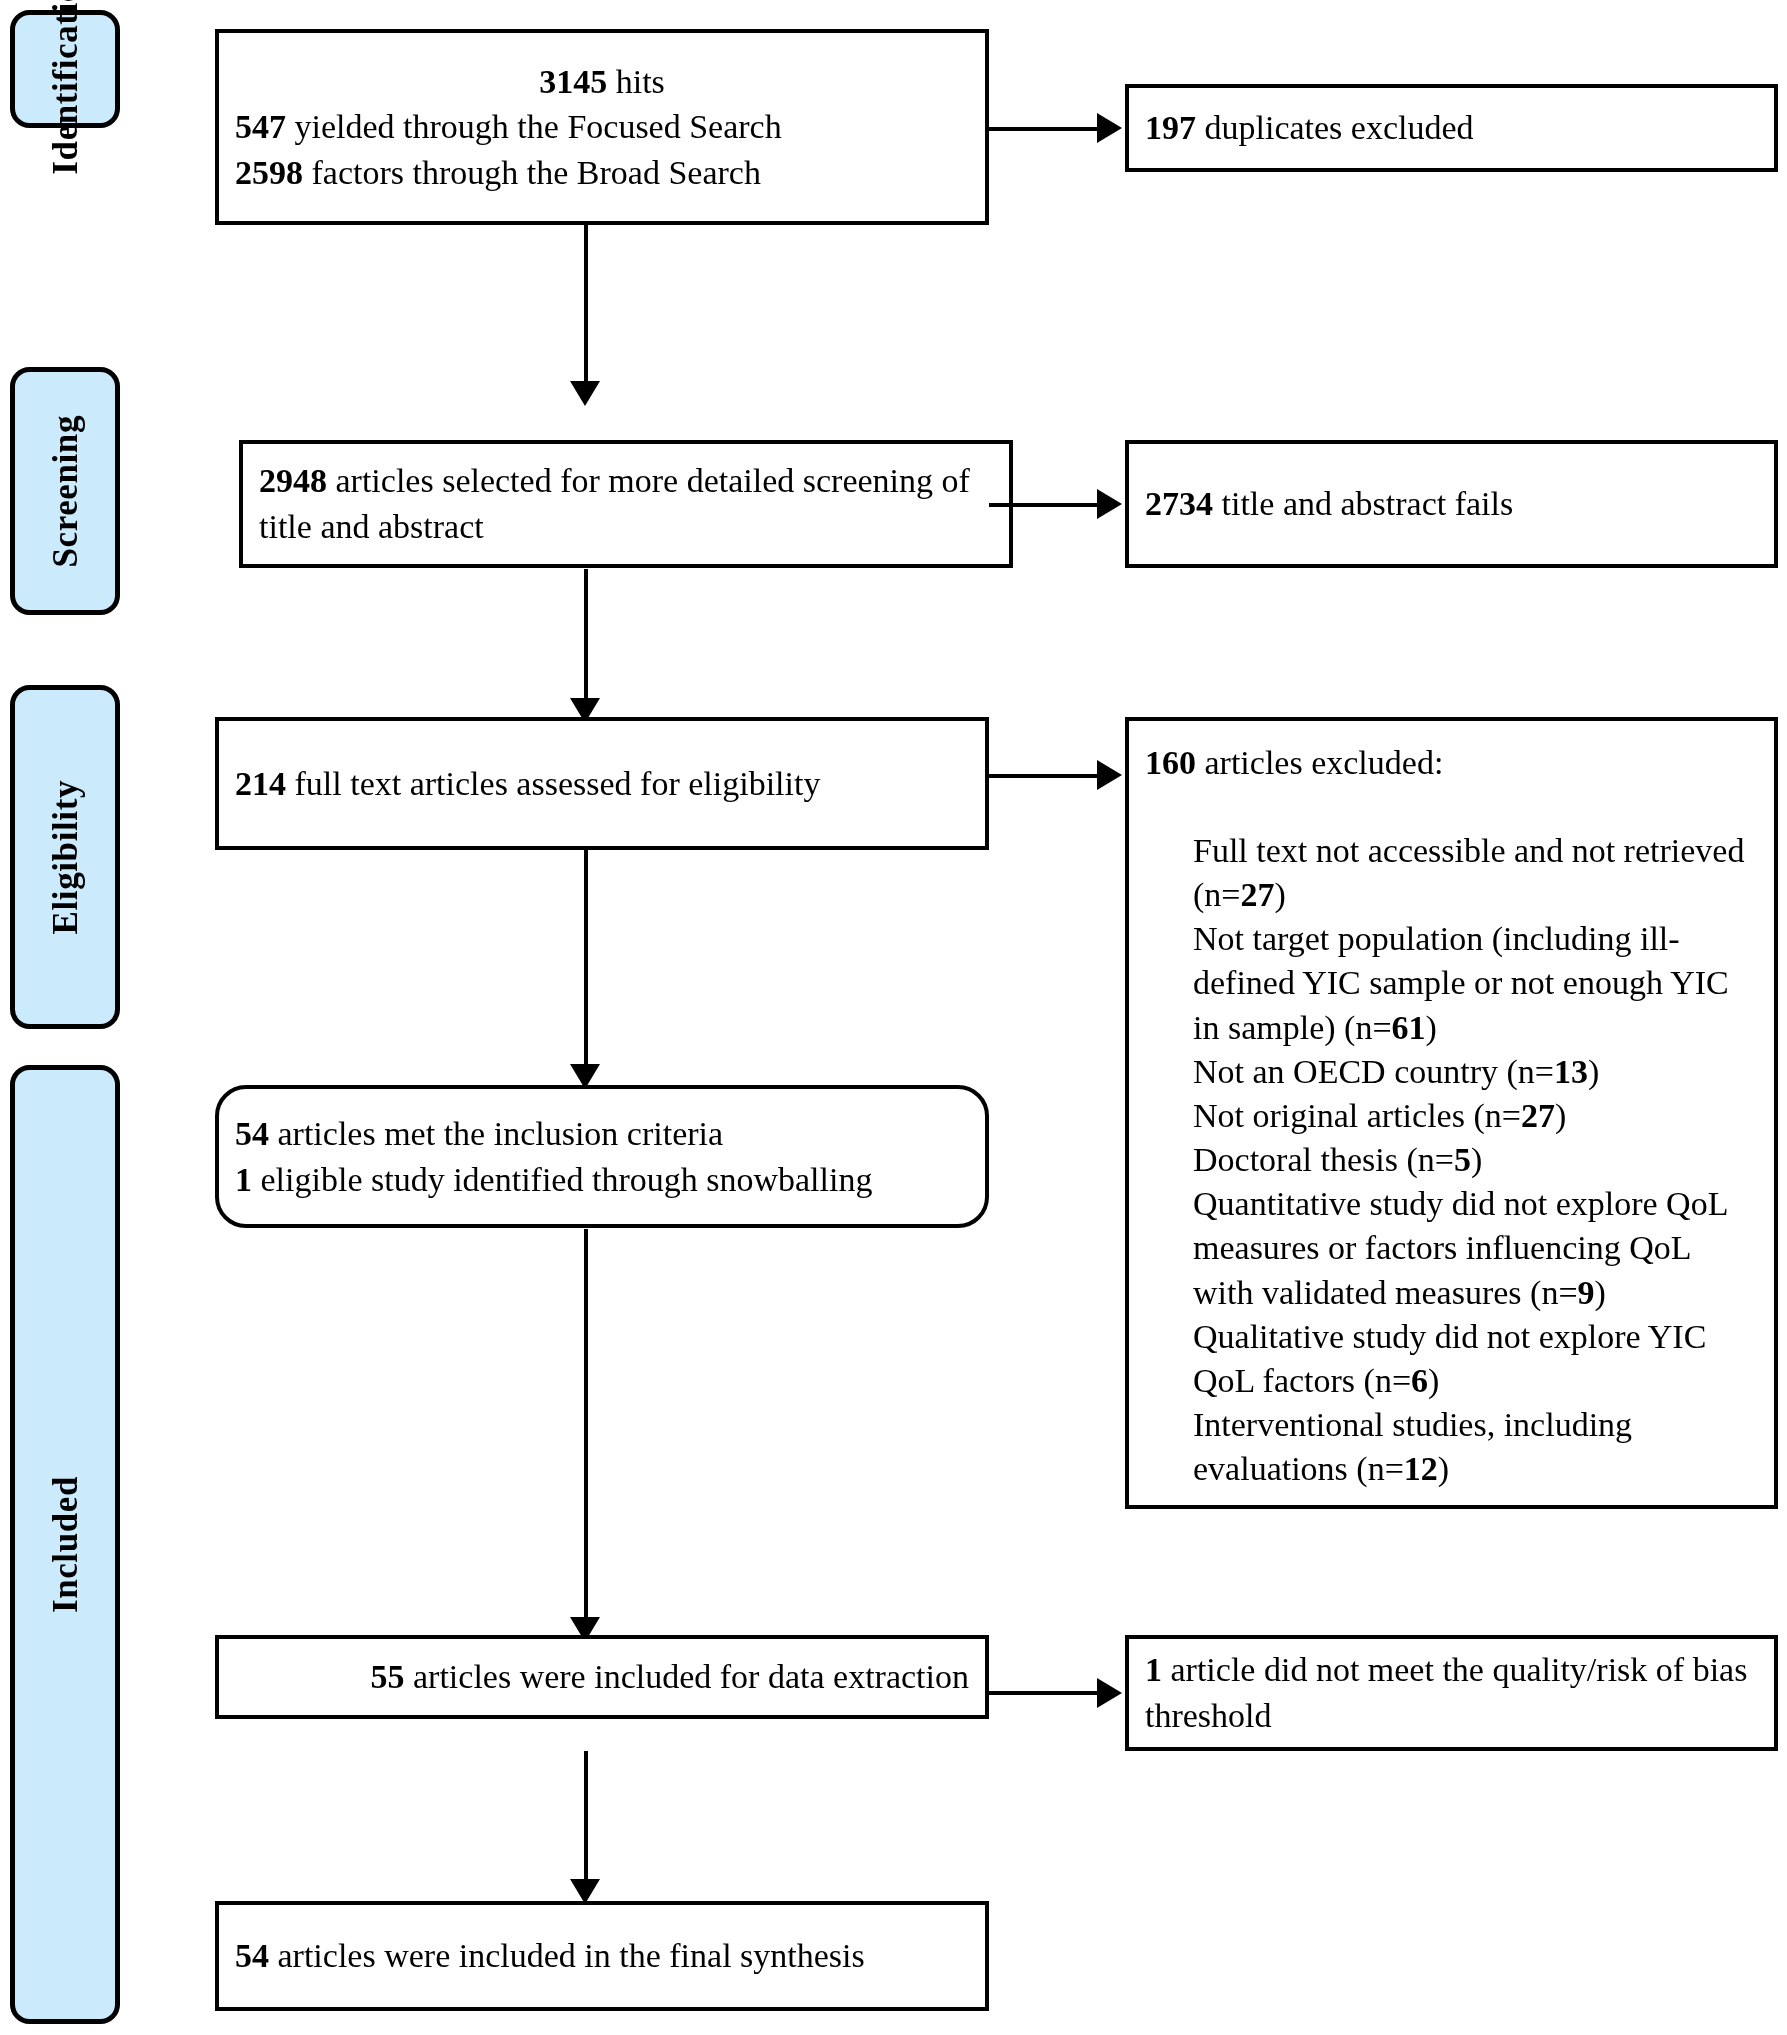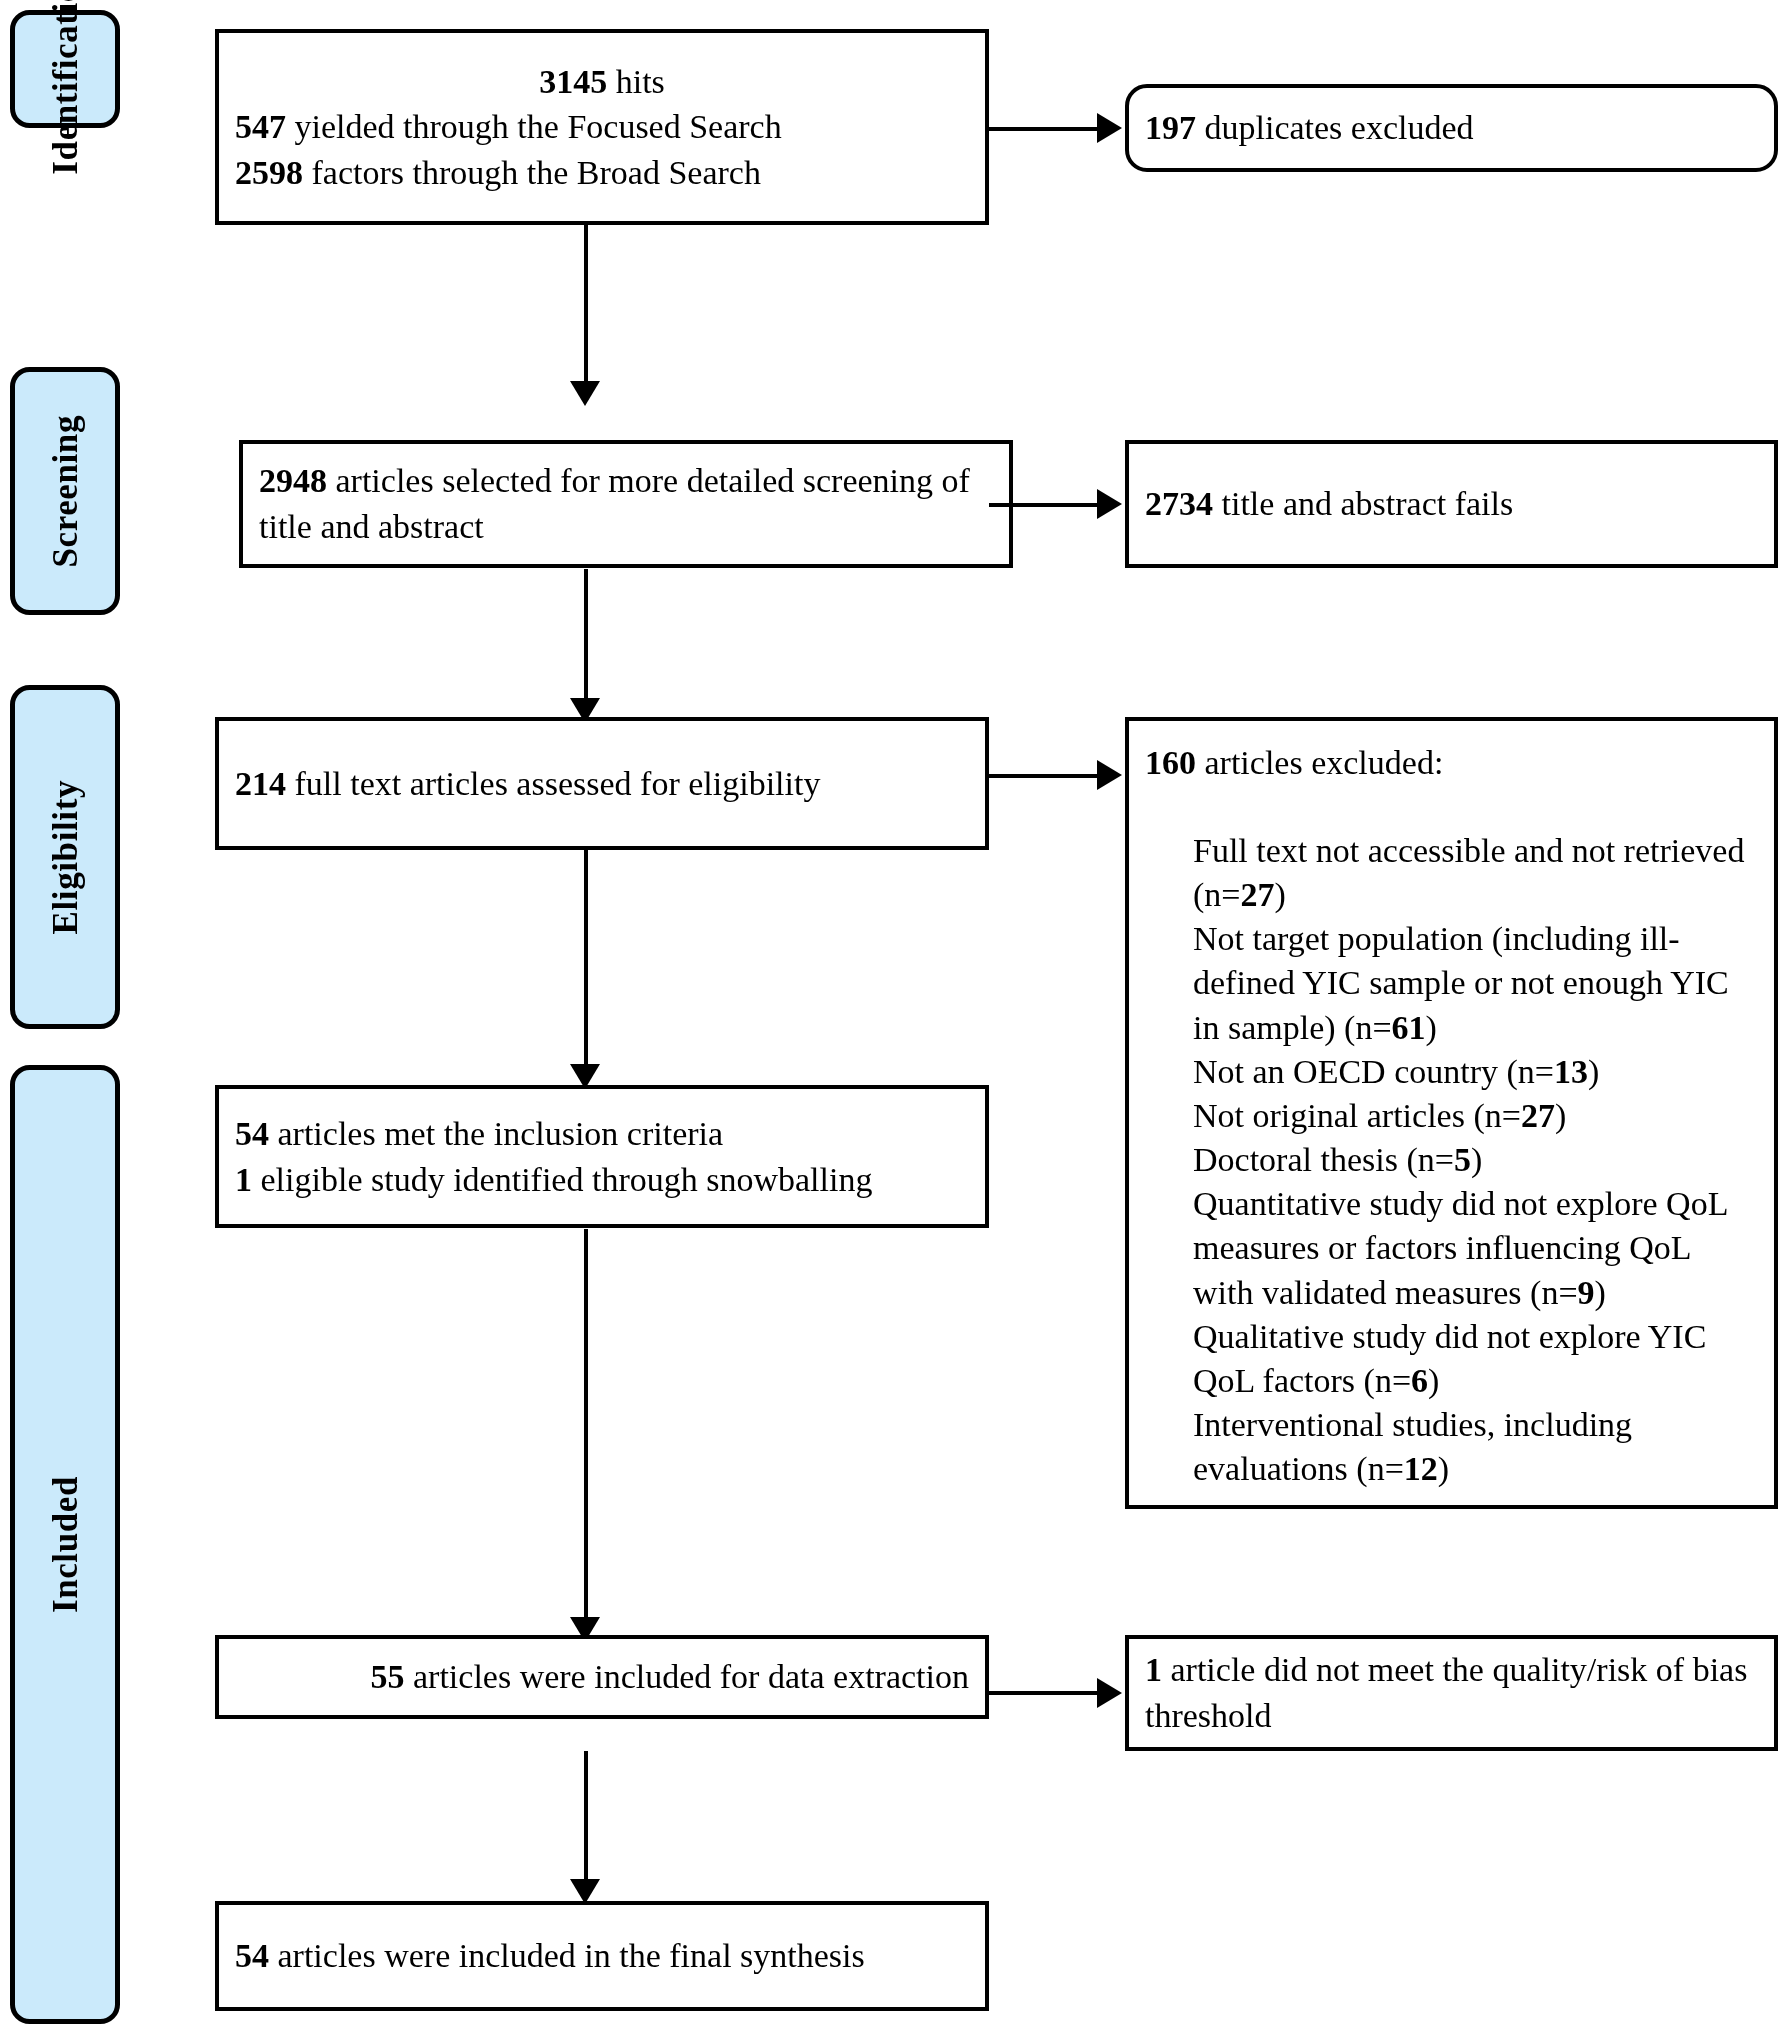--- a/index.html
+++ b/index.html
@@ -144,21 +144,21 @@
       <b>3145</b><span> hits</span>
     </div>
     <div class="line">
       <b>547</b><span> yielded through the Focused Search</span>
     </div>
     <div class="line">
       <b>2598</b><span> factors through the Broad Search</span>
     </div>
   </div>
 
-  <div class="flow-box" style="left:1125px; top:84px; width:653px; height:88px;border-radius:22px;">
+  <div class="flow-box" style="left:1125px; top:84px; width:653px; height:88px;">
     <div class="line">
       <b>197</b><span> duplicates excluded</span>
     </div>
   </div>
 
   <div class="h-line" style="left:989px; top:127px; width:110px;"></div>
   <div class="arrow-right" style="left:1097px; top:113px;"></div>
 
   <div class="v-line" style="left:584px; top:225px; height:161px;"></div>
   <div class="arrow-down" style="left:570px; top:381px;"></div>
@@ -202,21 +202,21 @@
       <li><span>Interventional studies, including evaluations (n=</span><b>12</b><span>)</span></li>
     </ul>
   </div>
 
   <div class="h-line" style="left:989px; top:774px; width:110px;"></div>
   <div class="arrow-right" style="left:1097px; top:760px;"></div>
 
   <div class="v-line" style="left:584px; top:849px; height:220px;"></div>
   <div class="arrow-down" style="left:570px; top:1064px;"></div>
 
-  <div class="flow-box" style="left:215px; top:1085px; width:774px; height:143px;">
+  <div class="flow-box" style="left:215px; top:1085px; width:774px; height:143px;border-radius:31px;">
     <div class="line">
       <b>54</b><span> articles met the inclusion criteria</span>
     </div>
     <div class="line">
       <b>1</b><span> eligible study identified through snowballing</span>
     </div>
   </div>
 
   <div class="v-line" style="left:584px; top:1229px; height:393px;"></div>
   <div class="arrow-down" style="left:570px; top:1617px;"></div>

